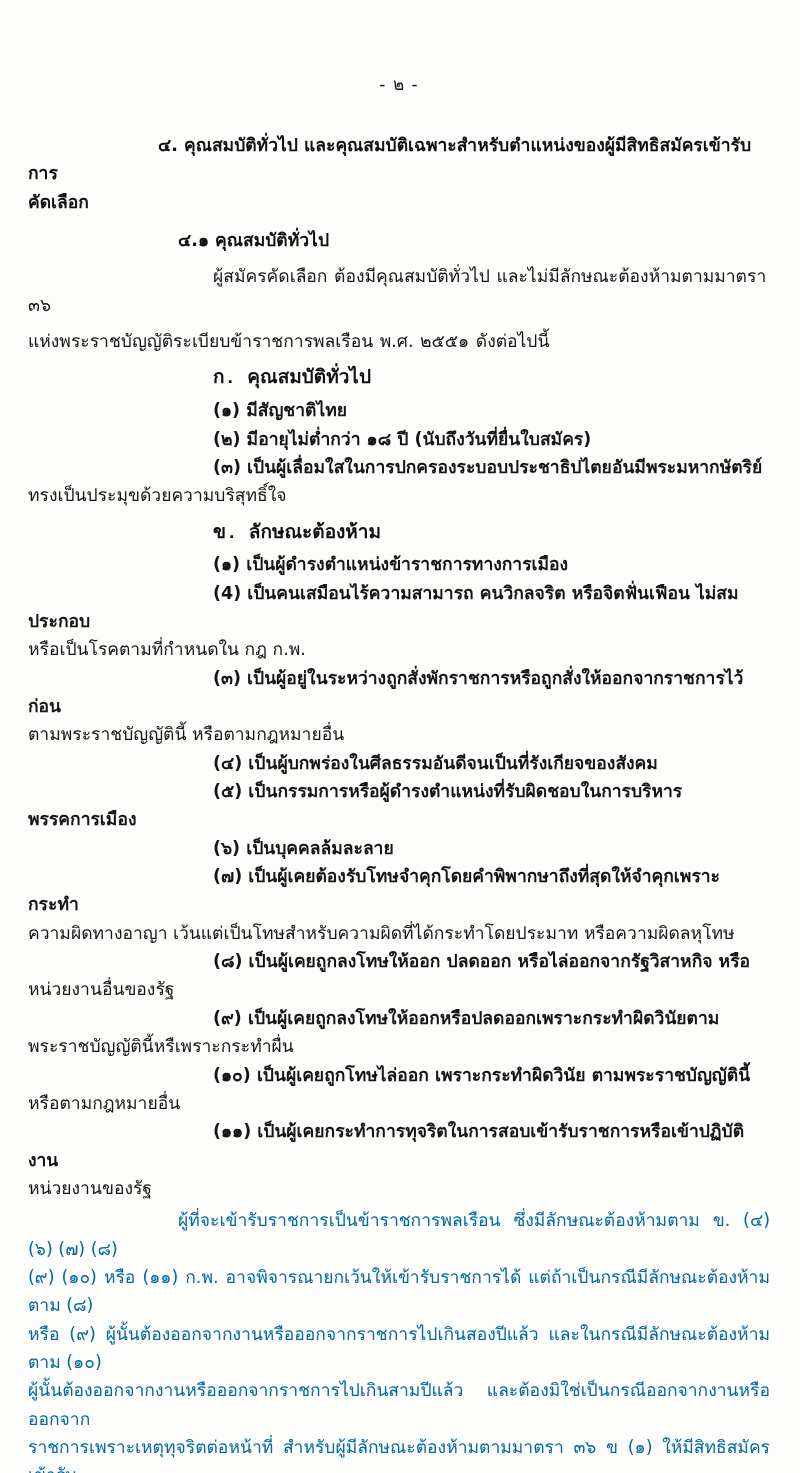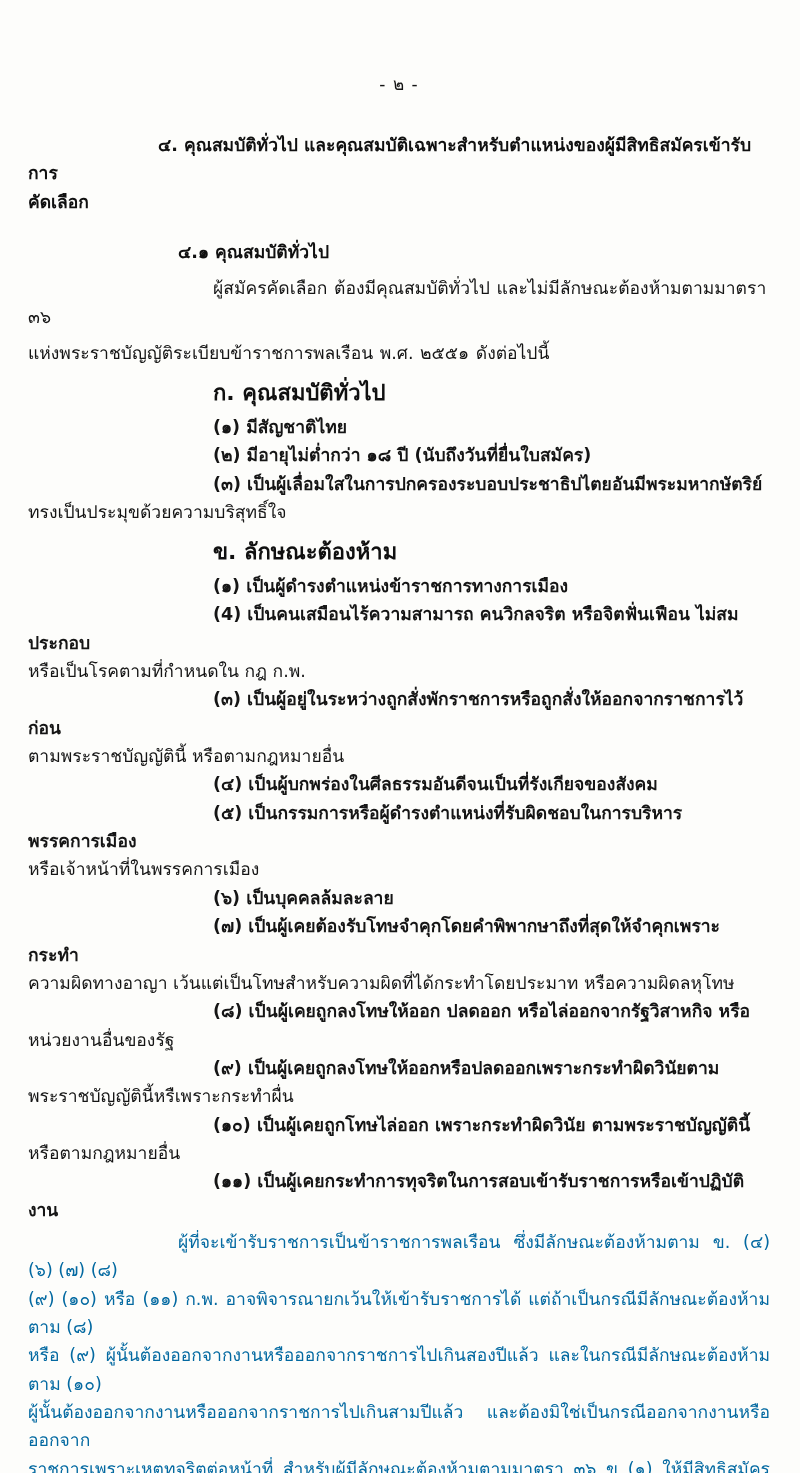--- a/index.html
+++ b/index.html
@@ -44,35 +44,36 @@
     font-weight: bold;
     line-height: 1.62;
     text-indent: 130px;
     margin: 0;
   }
   .heading-cont {
     font-size: 17.5px;
     font-weight: bold;
     line-height: 1.62;
     text-indent: 0;
-    margin: 0 0 22px 0;
+    margin: 0 0 10px 0;
   }
   .sub-heading {
     font-size: 17.5px;
     font-weight: bold;
     line-height: 1.62;
     text-indent: 150px;
     margin: 6px 0 2px 0;
   }
   .sec-heading {
-    font-size: 22px;
+    font-size: 19px;
     font-weight: bold;
     line-height: 1.62;
     text-indent: 185px;
     margin: 8px 0 2px 0;
+    font-family: Liberation Mono, monospace;
   }
   .block {
     margin-bottom: 4px;
   }
   .item {
     font-size: 17.5px;
     line-height: 1.62;
     margin: 0;
     text-indent: 185px;
     color: #151515;
@@ -128,37 +129,37 @@
 
     <p class="item">(4)  เป็นคนเสมือนไร้ความสามารถ คนวิกลจริต หรือจิตฟั่นเฟือน ไม่สมประกอบ</p>
     <p class="item-cont">หรือเป็นโรคตามที่กำหนดใน กฎ ก.พ.</p>
 
     <p class="item">(๓)  เป็นผู้อยู่ในระหว่างถูกสั่งพักราชการหรือถูกสั่งให้ออกจากราชการไว้ก่อน</p>
     <p class="item-cont">ตามพระราชบัญญัตินี้ หรือตามกฎหมายอื่น</p>
 
     <p class="item">(๔)  เป็นผู้บกพร่องในศีลธรรมอันดีจนเป็นที่รังเกียจของสังคม</p>
 
     <p class="item">(๕)  เป็นกรรมการหรือผู้ดำรงตำแหน่งที่รับผิดชอบในการบริหารพรรคการเมือง</p>
-    <p class="item-cont">หรือเจ้าหน้าที่ในพรรคการเมือง</p>
 
     <p class="item">(๖)  เป็นบุคคลล้มละลาย</p>
 
     <p class="item">(๗)  เป็นผู้เคยต้องรับโทษจำคุกโดยคำพิพากษาถึงที่สุดให้จำคุกเพราะกระทำ</p>
     <p class="item-cont">ความผิดทางอาญา เว้นแต่เป็นโทษสำหรับความผิดที่ได้กระทำโดยประมาท หรือความผิดลหุโทษ</p>
 
     <p class="item">(๘)  เป็นผู้เคยถูกลงโทษให้ออก ปลดออก หรือไล่ออกจากรัฐวิสาหกิจ หรือ</p>
     <p class="item-cont">หน่วยงานอื่นของรัฐ</p>
 
     <p class="item">(๙)  เป็นผู้เคยถูกลงโทษให้ออกหรือปลดออกเพราะกระทำผิดวินัยตาม</p>
     <p class="item-cont">พระราชบัญญัตินี้หรืเพราะกระทำผื่น</p>
 
     <p class="item">(๑๐) เป็นผู้เคยถูกโทษไล่ออก เพราะกระทำผิดวินัย ตามพระราชบัญญัตินี้</p>
     <p class="item-cont">หรือตามกฎหมายอื่น</p>
 
     <p class="item">(๑๑) เป็นผู้เคยกระทำการทุจริตในการสอบเข้ารับราชการหรือเข้าปฏิบัติงาน</p>
+    <p class="item-cont">หน่วยงานของรัฐ</p>
   </div>
 
   <div class="block">
     <p class="justify-block indent-2">ผู้ที่จะเข้ารับราชการเป็นข้าราชการพลเรือน ซึ่งมีลักษณะต้องห้ามตาม ข. (๔) (๖) (๗) (๘)</p>
     <p class="justify-block no-indent">(๙) (๑๐) หรือ (๑๑) ก.พ. อาจพิจารณายกเว้นให้เข้ารับราชการได้  แต่ถ้าเป็นกรณีมีลักษณะต้องห้ามตาม (๘)</p>
     <p class="justify-block no-indent">หรือ (๙) ผู้นั้นต้องออกจากงานหรือออกจากราชการไปเกินสองปีแล้ว และในกรณีมีลักษณะต้องห้ามตาม (๑๐)</p>
     <p class="justify-block no-indent">ผู้นั้นต้องออกจากงานหรือออกจากราชการไปเกินสามปีแล้ว และต้องมิใช่เป็นกรณีออกจากงานหรือออกจาก</p>
     <p class="justify-block no-indent">ราชการเพราะเหตุทุจริตต่อหน้าที่ สำหรับผู้มีลักษณะต้องห้ามตามมาตรา ๓๖ ข (๑) ให้มีสิทธิสมัครเข้ารับ</p>
     <p class="justify-block no-indent">การคัดเลือกได้ แต่จะมีสิทธิได้รับบรรจุเป็นข้าราชการพลเรือนสามัญที่ได้รับการคัดเลือกต่อเมื่อพ้นจากการ</p>
 

